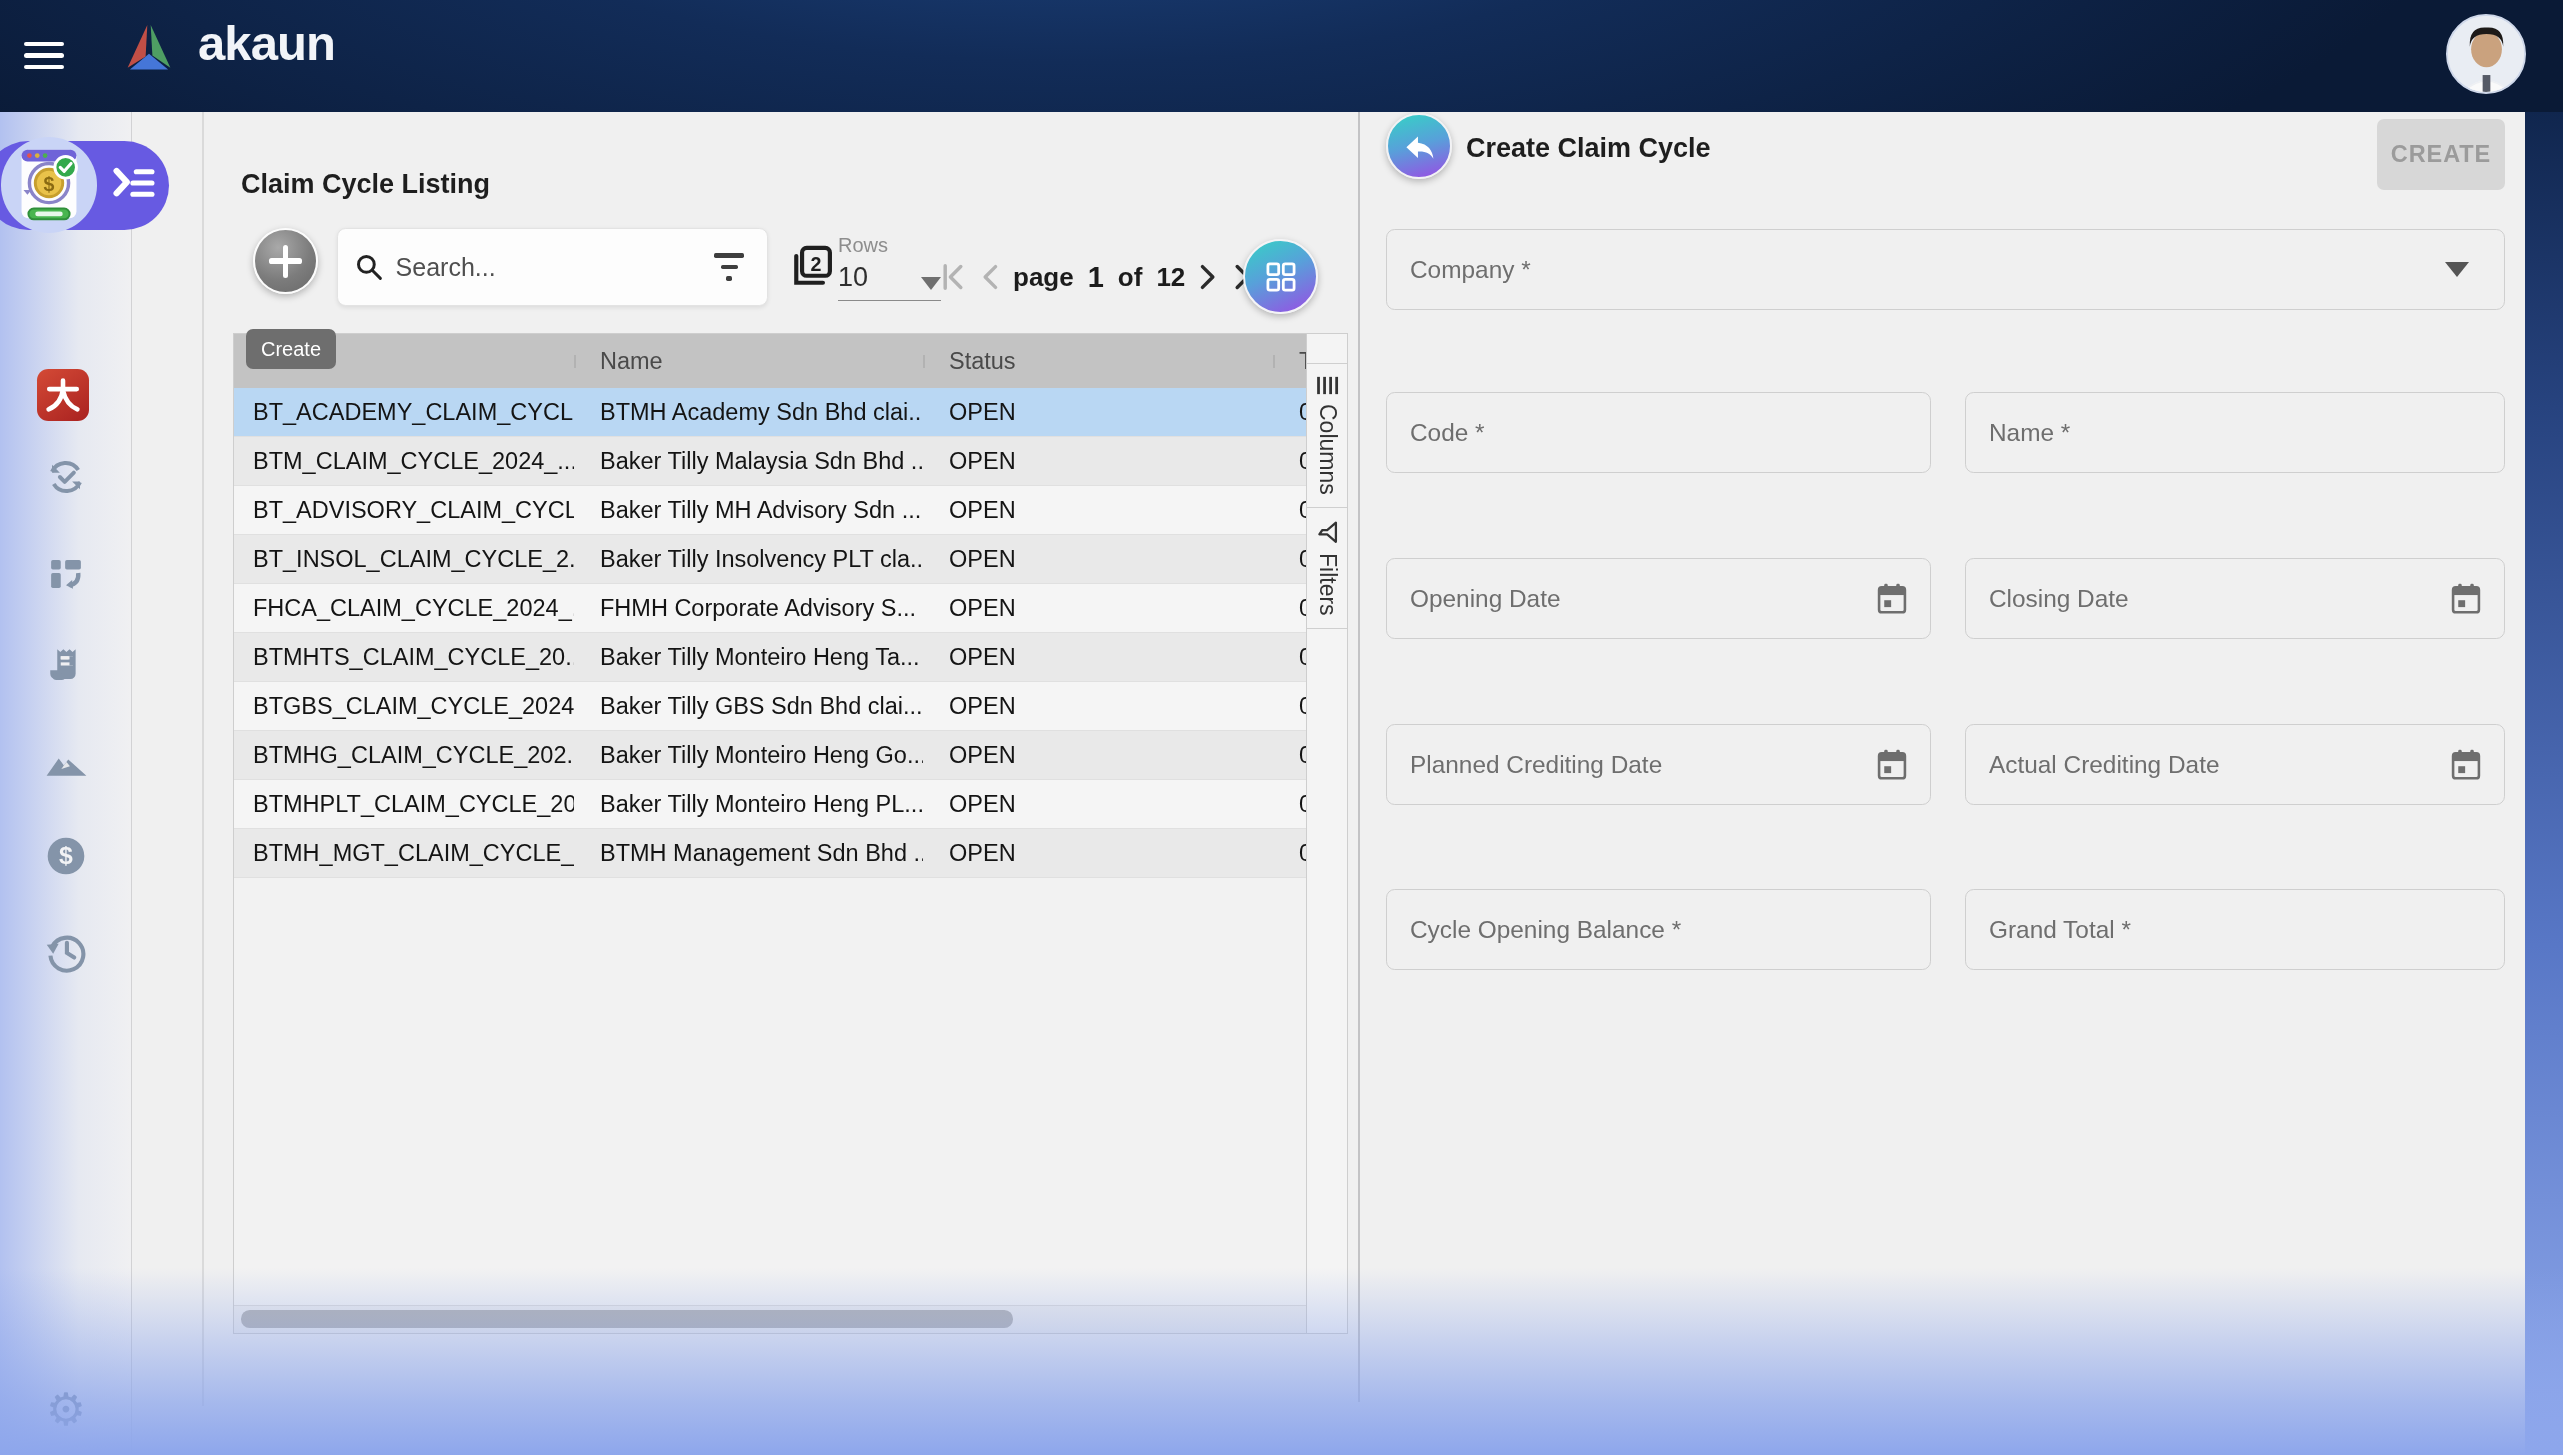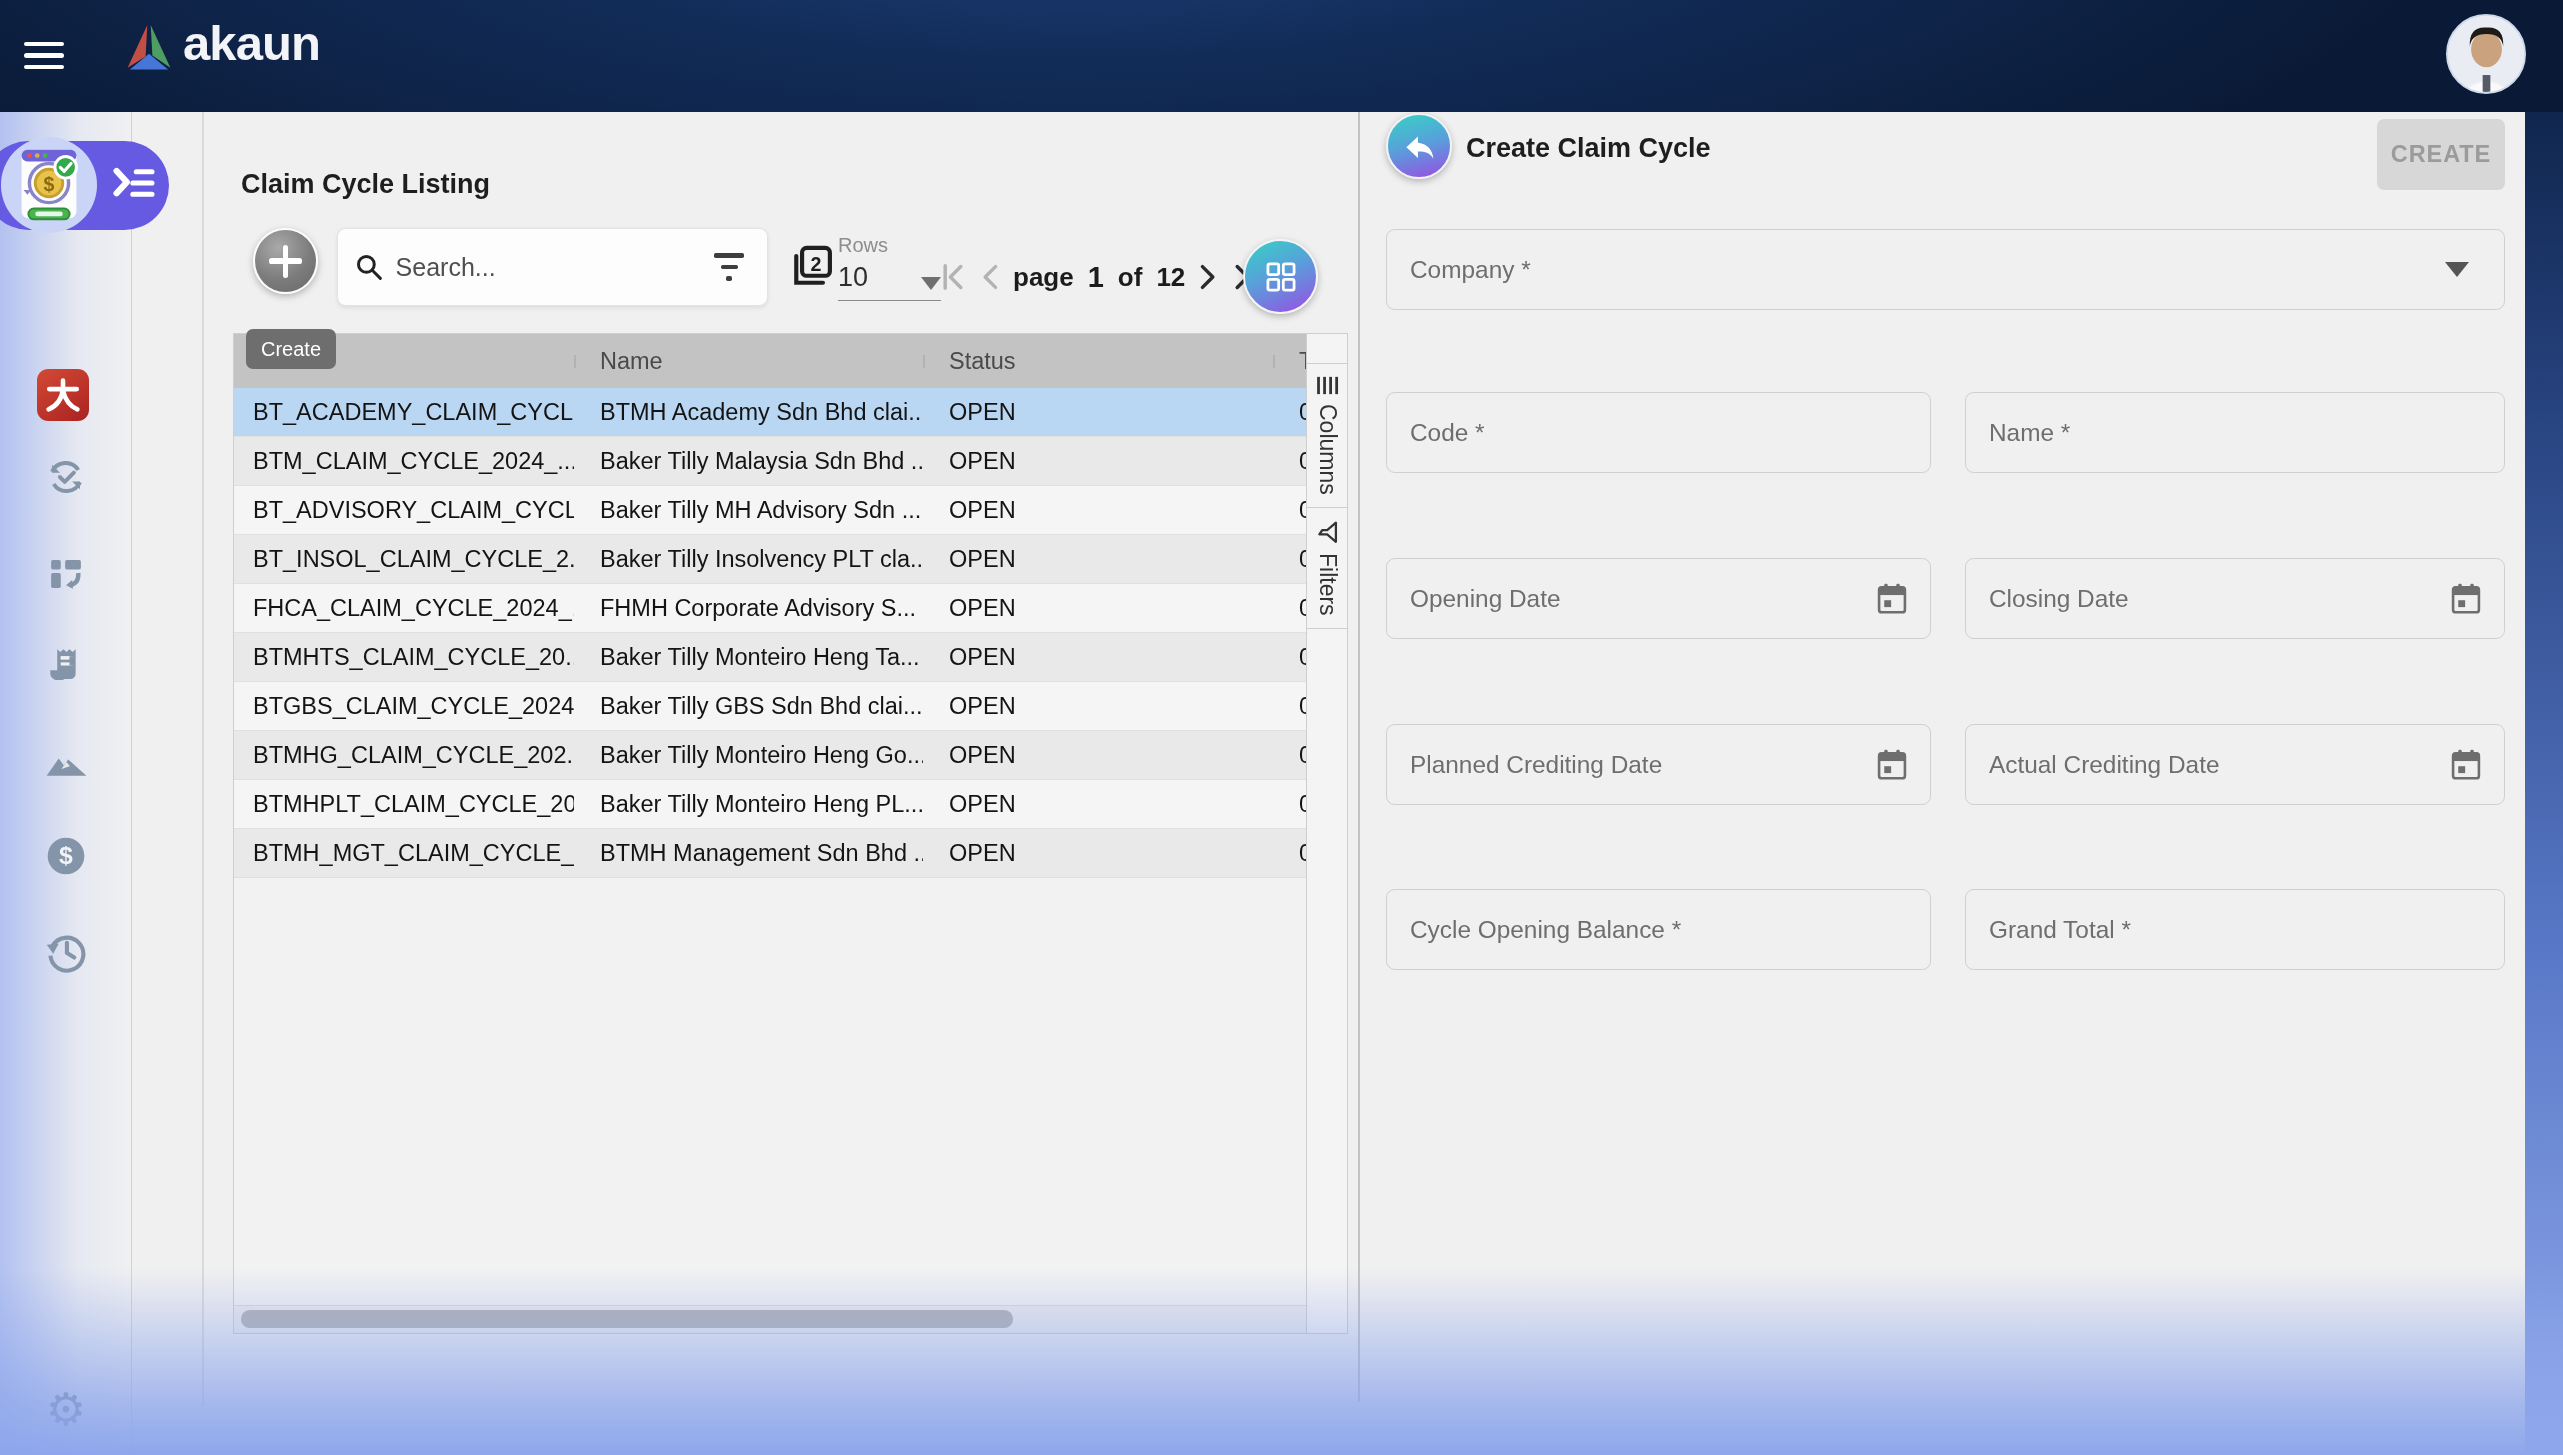--- a/index.html
+++ b/index.html
@@ -8,21 +8,21 @@
   #app { position:relative; width:2563px; height:1456px; }
 
   
   .navbar {
     position:absolute; left:0; top:0; width:2563px; height:112px;
     background:radial-gradient(ellipse 1395px 436px at 42% -120%, #1e4684 0%, #122c58 45%, #0a1a36 100%);
     z-index:40;
   }
   .hamburger { position:absolute; left:24.4px; top:42px; width:42px; height:31px; cursor:pointer; }
   .hamburger span { display:block; width:40px; height:4.4px; background:#fff; border-radius:2.6px; margin-bottom:7px; }
-  .brand { position:absolute; left:122px; top:19px; display:flex; align-items:center; gap:7px;justify-content:space-between; }
+  .brand { position:absolute; left:122px; top:19px; display:flex; align-items:center; gap:22px;justify-content:space-between; }
   .brand-text { color:#f2f4f8; font-size:49px; font-weight:700; letter-spacing:-0.9px; line-height:1; padding-bottom:7px; }
   .nav-avatar { position:absolute; right:37px; top:14px; width:80px; height:80px; border-radius:50%;
     overflow:hidden; border:2.6px solid #cfd8ea; background:#e8ecf4; }
 
   
   .stage { position:absolute; left:0; top:112px; width:2563px; height:1344px; background:#f0f0f0; }
   .stage-bottom-fade { position:absolute; left:0; top:112px; width:2563px; height:1344px; pointer-events:none; z-index:60;
     background:linear-gradient(to bottom, rgba(148,172,238,0) 86%, rgba(141,166,235,0.75) 96%, #8da6ec 100%); }
   .right-edge { position:absolute; right:0; top:112px; width:38px; height:1344px; z-index:5;
     background:linear-gradient(180deg,#10264e 0%, #27437f 22%, #5877c6 62%, #90a9ec 100%); }

